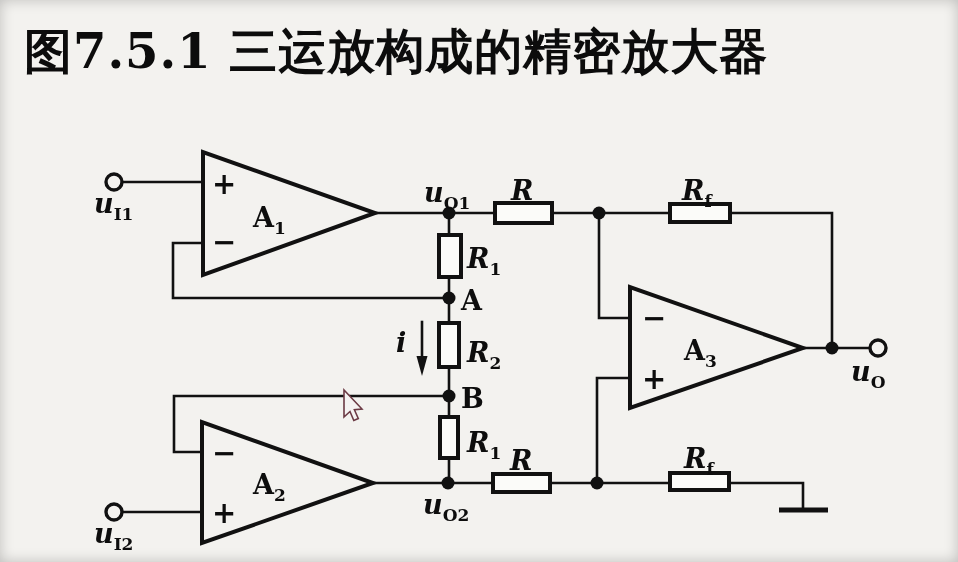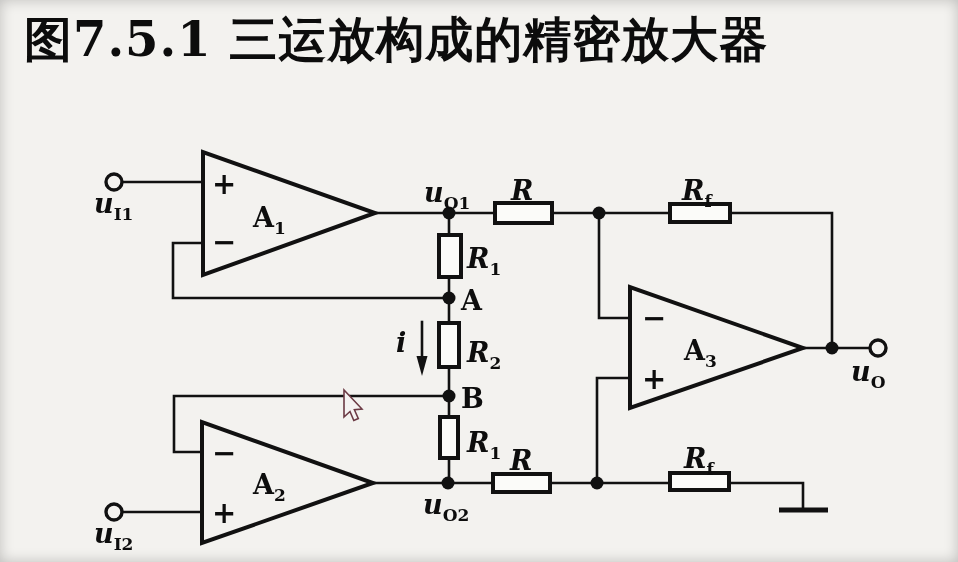--- a/index.html
+++ b/index.html
@@ -3,21 +3,21 @@
 <meta charset="utf-8">
 <style>
   html,body{margin:0;padding:0;background:#888;}
   .stage{
     position:relative;width:958px;height:562px;
     background:#f3f2ef;overflow:hidden;
     box-shadow:inset 0 0 14px rgba(0,0,0,.22);
     font-family:"DejaVu Serif","Liberation Serif",serif;
   }
   .title{
-    position:absolute;left:24px;top:8px;
+    position:absolute;left:24px;top:20px;
     font-size:48px;font-weight:bold;color:#0c0c0c;
     letter-spacing:1px;white-space:nowrap;
   }
   svg{position:absolute;left:0;top:0;}
   .w{stroke:#111;stroke-width:2.6;fill:none;stroke-linecap:square;}
   .tri{stroke:#111;stroke-width:4;fill:#f3f2ef;stroke-linejoin:miter;}
   .res{stroke:#111;stroke-width:4;fill:#fbfbf9;}
   .dot{fill:#111;stroke:none;}
   .term{fill:#f3f2ef;stroke:#111;stroke-width:3.4;}
   .gnd{stroke:#111;stroke-width:5;}

